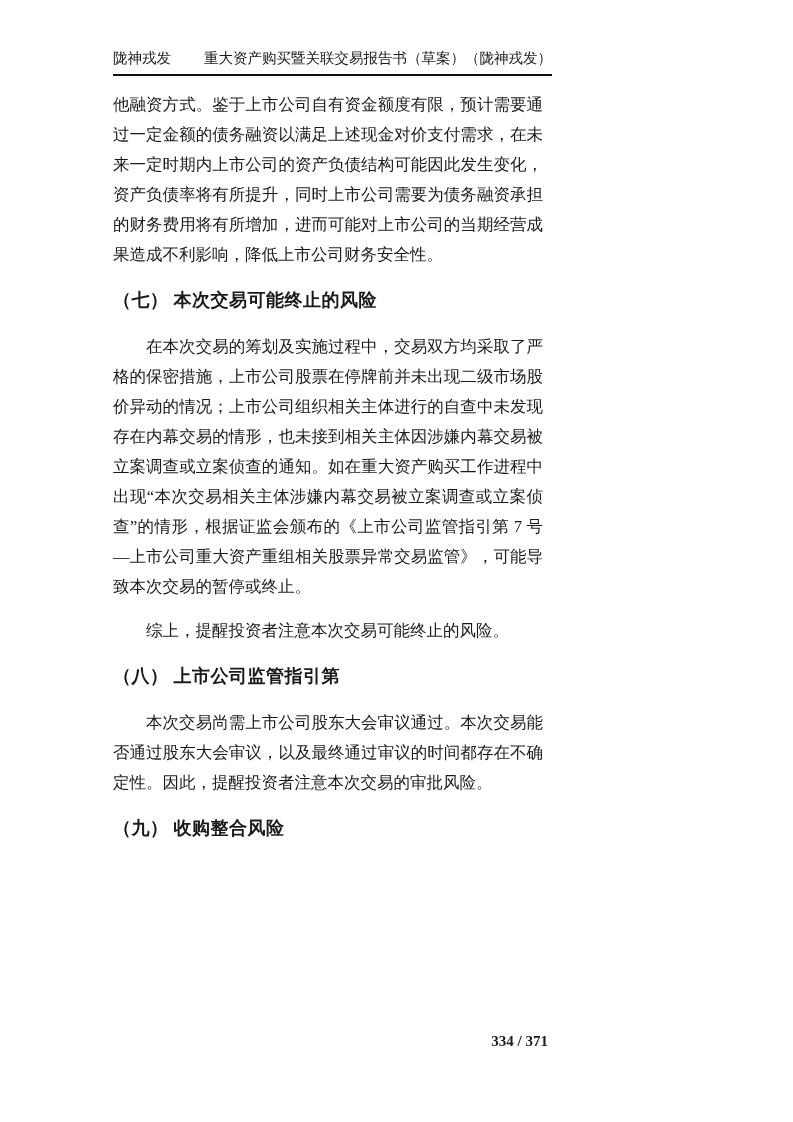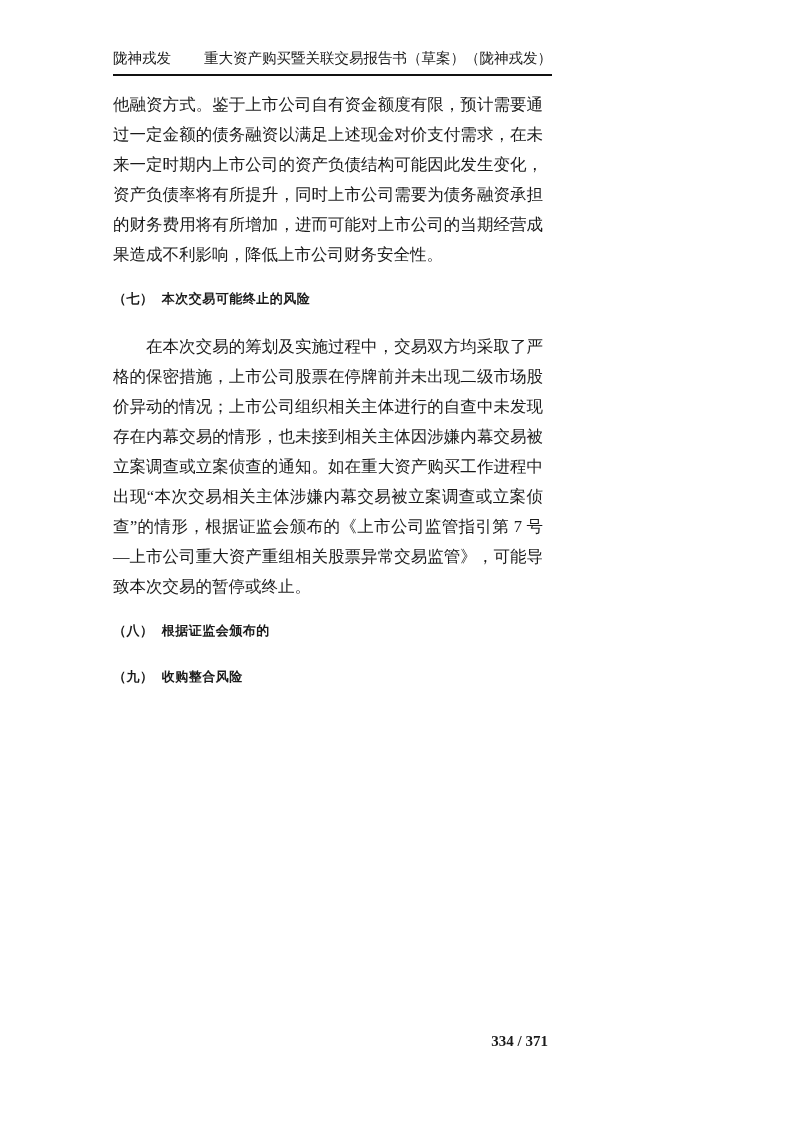--- a/index.html
+++ b/index.html
@@ -44,23 +44,23 @@
   .para {
     font-size: 16.5px;
     line-height: 30px;
     text-align: justify;
     margin: 0 0 14px 0;
   }
   .para.indent {
     text-indent: 2em;
   }
   .sec-heading {
-    font-family: Liberation Mono, monospace;
+    font-family: Liberation Serif, serif;
     font-weight: 700;
-    font-size: 13px;
+    font-size: 18px;
     line-height: 28px;
     margin: 16px 0 18px 0;
     letter-spacing: 0.5px;
   }
   .doc-footer {
     position: absolute;
     right: 116px;
     bottom: 72px;
     font-size: 15px;
     font-weight: 700;
@@ -78,23 +78,25 @@
   </header>
 
   <main class="doc-main">
     <p class="para">他融资方式。鉴于上市公司自有资金额度有限，预计需要通过一定金额的债务融资以满足上述现金对价支付需求，在未来一定时期内上市公司的资产负债结构可能因此发生变化，资产负债率将有所提升，同时上市公司需要为债务融资承担的财务费用将有所增加，进而可能对上市公司的当期经营成果造成不利影响，降低上市公司财务安全性。</p>
 
     <h2 class="sec-heading">（七） 本次交易可能终止的风险</h2>
 
     <p class="para indent">在本次交易的筹划及实施过程中，交易双方均采取了严格的保密措施，上市公司股票在停牌前并未出现二级市场股价异动的情况；上市公司组织相关主体进行的自查中未发现存在内幕交易的情形，也未接到相关主体因涉嫌内幕交易被立案调查或立案侦查的通知。如在重大资产购买工作进程中出现“本次交易相关主体涉嫌内幕交易被立案调查或立案侦查”的情形，根据证监会颁布的《上市公司监管指引第 7 号—上市公司重大资产重组相关股票异常交易监管》，可能导致本次交易的暂停或终止。</p>
 
 
+    <p class="para indent">综上，提醒投资者注意本次交易可能终止的风险。</p>
 
-    <h2 class="sec-heading">（八） 根据证监会颁布的</h2>
+    <h2 class="sec-heading">（八） 上市公司监管指引第</h2>
 
+    <p class="para indent">本次交易尚需上市公司股东大会审议通过。本次交易能否通过股东大会审议，以及最终通过审议的时间都存在不确定性。因此，提醒投资者注意本次交易的审批风险。</p>
 
     <h2 class="sec-heading">（九） 收购整合风险</h2>
 
   </main>
 
   <footer class="doc-footer">
     <span>334 / 371</span>
   </footer>
 
 </div>

